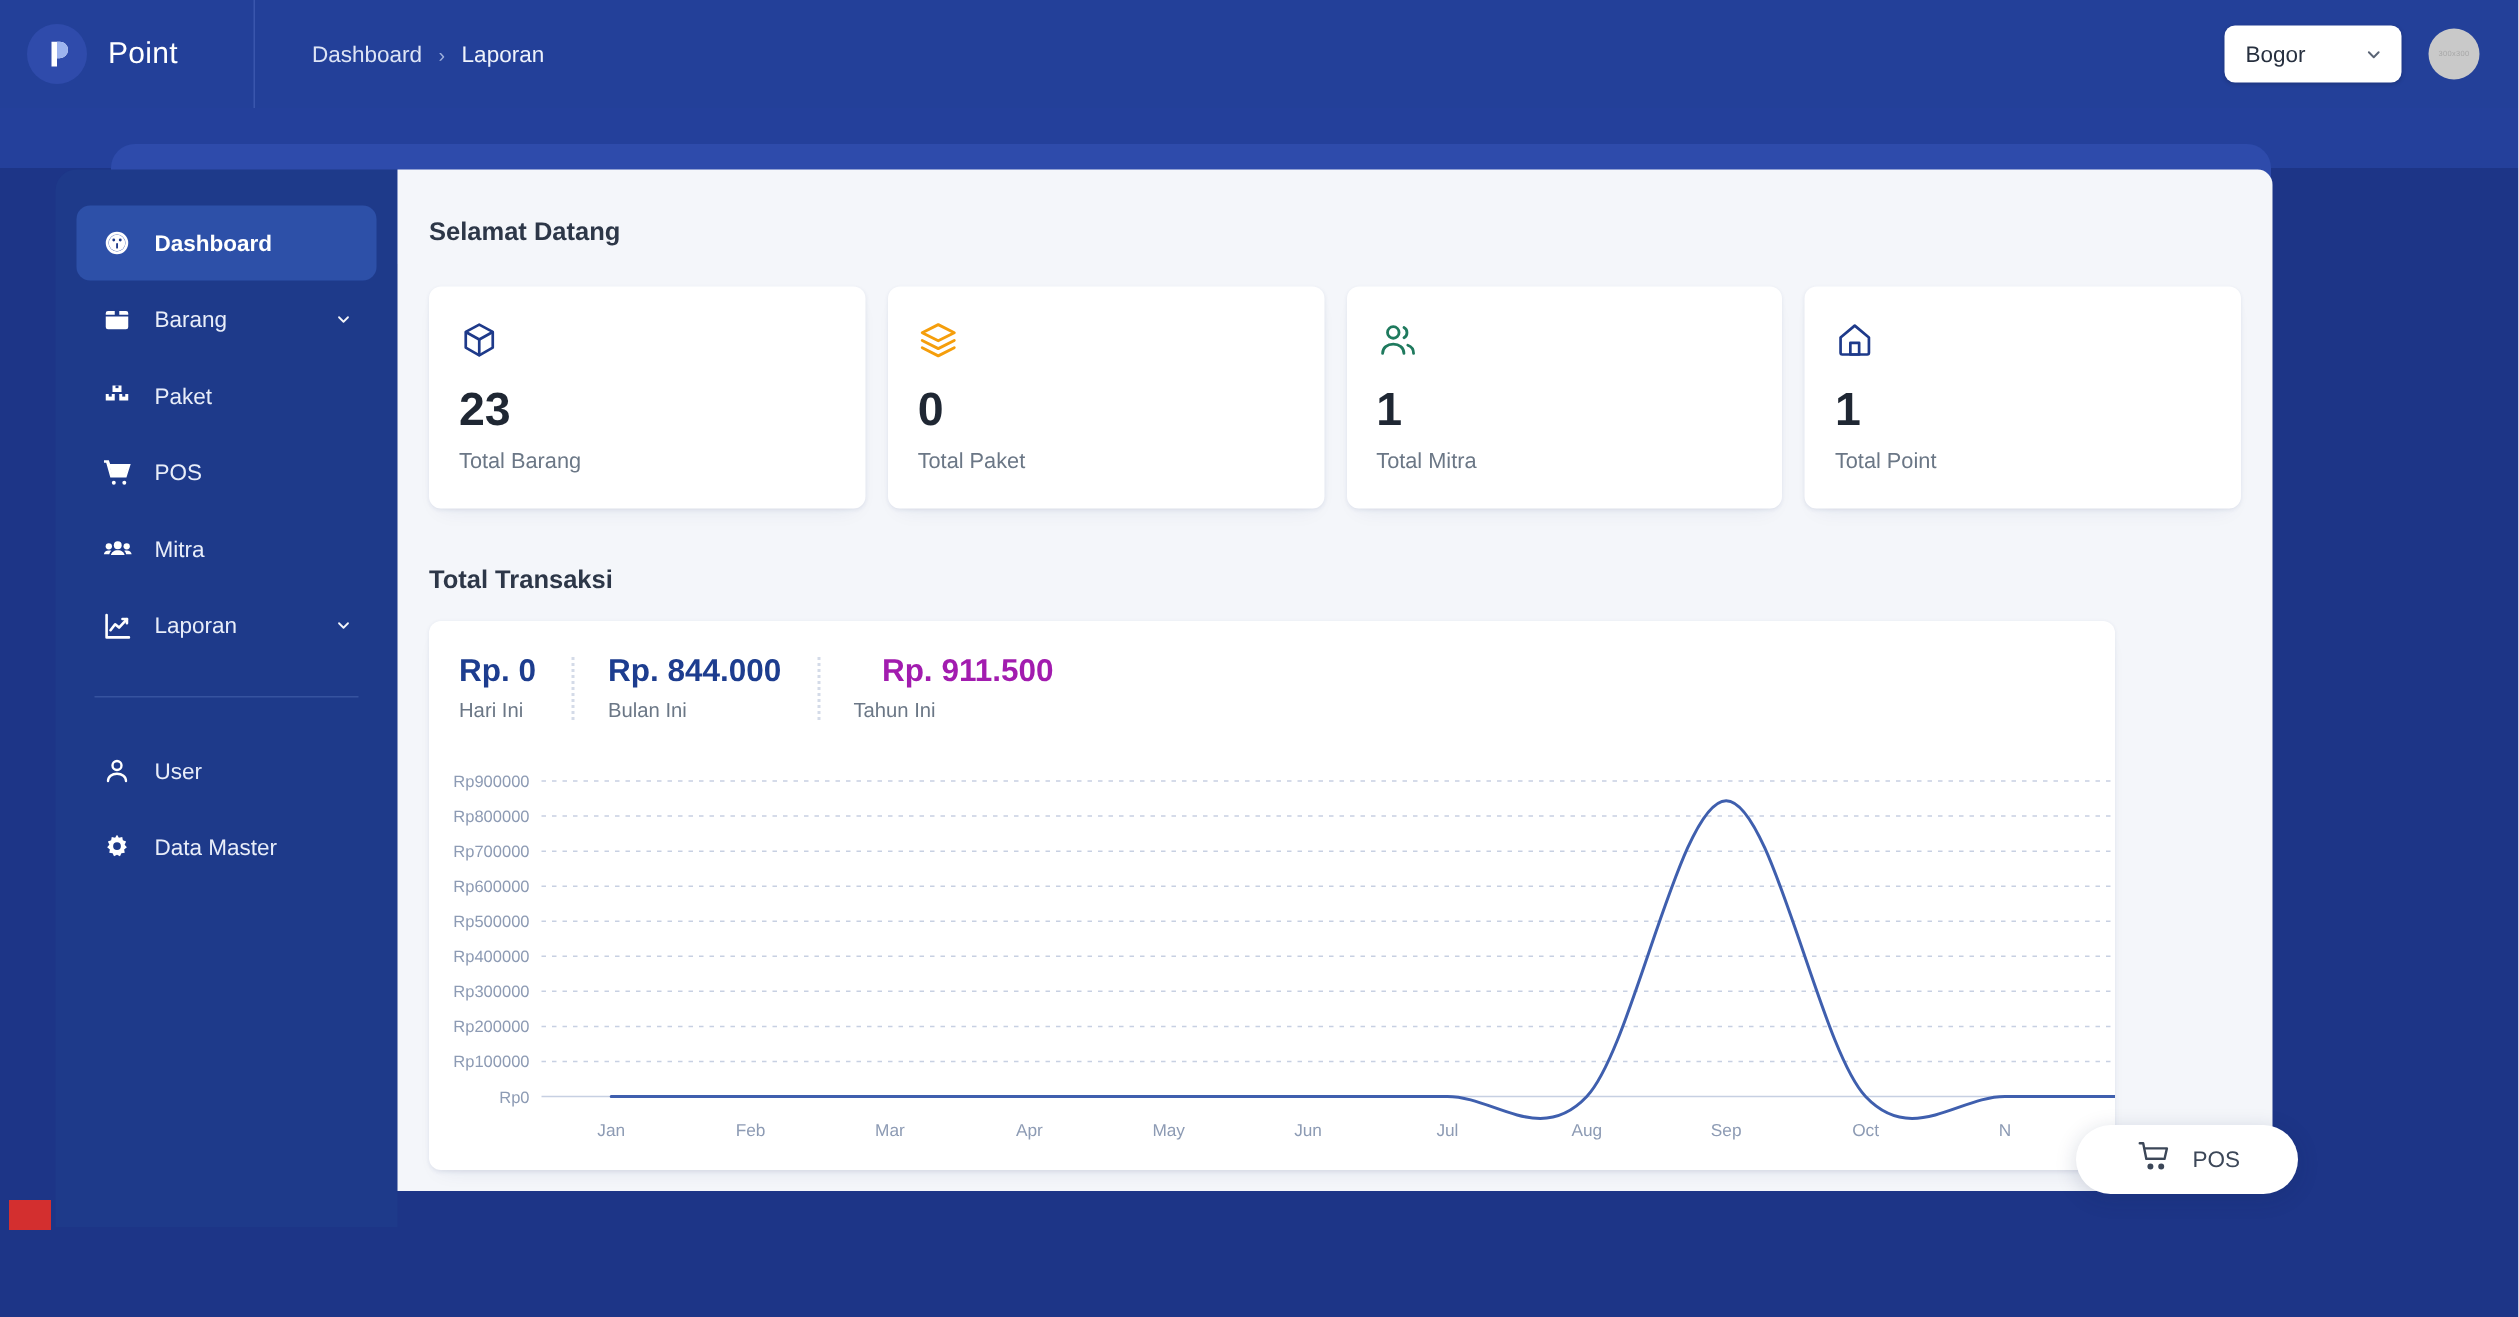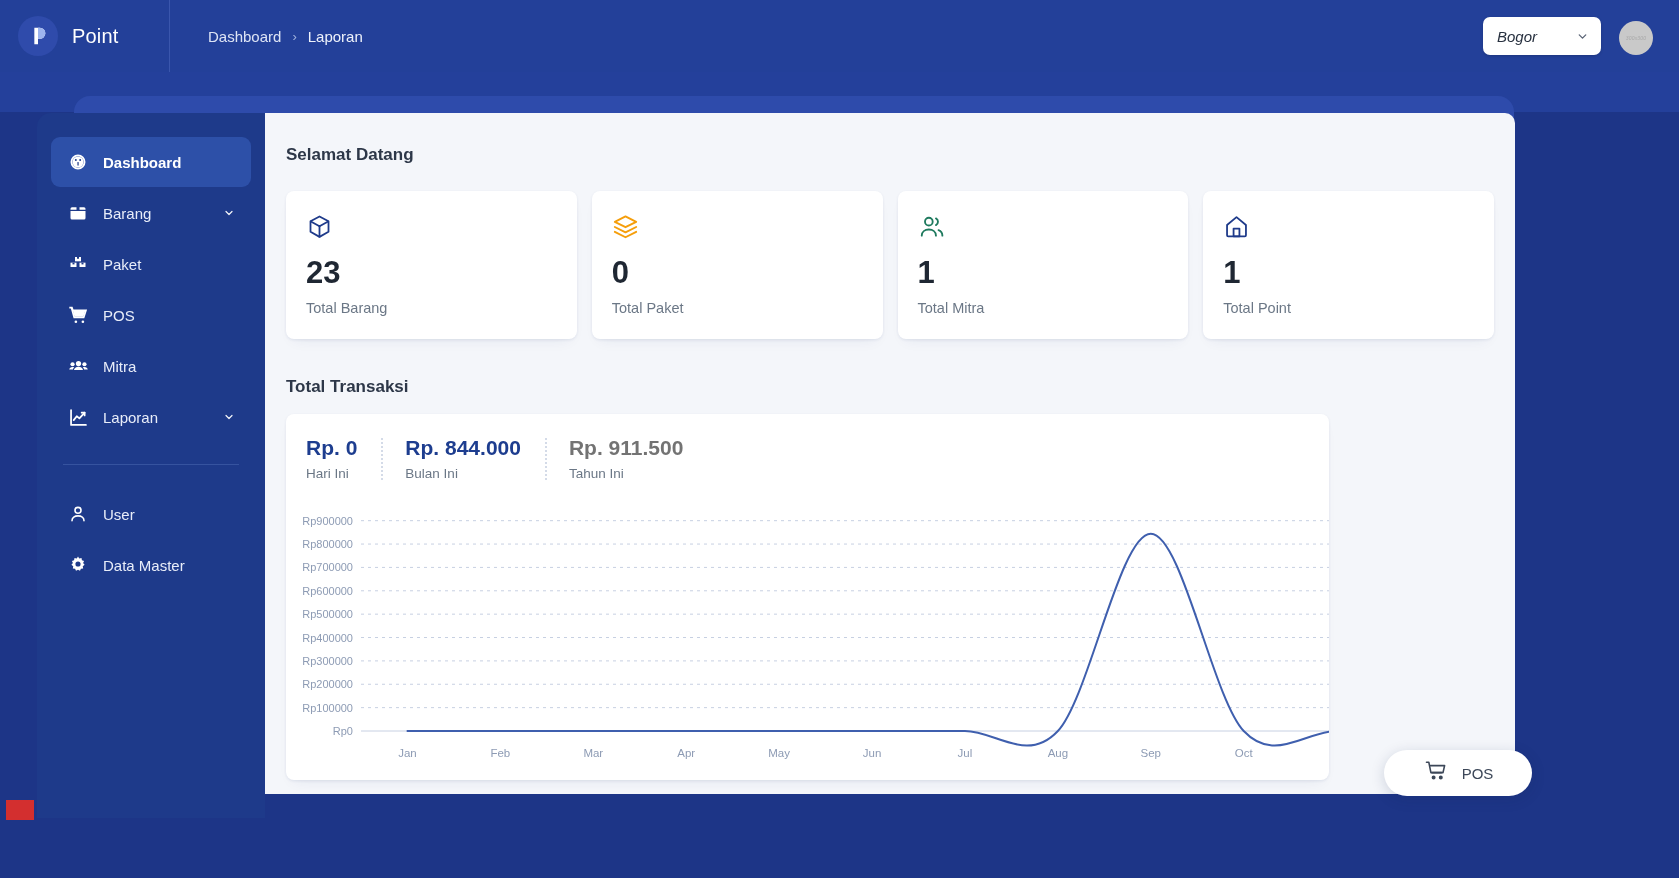--- a/index.html
+++ b/index.html
@@ -26,21 +26,21 @@
   }
   .brand-badge svg { display: block; }
   .brand-name { color: #fff; font-size: 20px; letter-spacing: .2px; }
 
   .breadcrumb { display: flex; align-items: center; gap: 11px; padding-left: 38px; }
   .crumb { color: #dde4f5; font-size: 15px; }
   .crumb.last { color: #eef2fb; }
   .crumb-sep { color: #9fb1dd; font-size: 13px; }
 
   .header-right {
-    margin-left: auto; display: flex; align-items: flex-end; gap: 18px; padding-right: 26px; font-style: italic;
+    margin-left: auto; display: flex; align-items: center; gap: 18px; padding-right: 26px;
   }
   .select-box {
     width: 118px; height: 38px; background: #fff; border-radius: 7px;
     display: flex; align-items: center; justify-content: space-between;
     padding: 0 12px 0 14px; box-shadow: 0 1px 3px rgba(0,0,0,.18);
   }
   .select-value { font-size: 15px; color: #27303f; }
   .chev { width: 13px; height: 13px; }
   .avatar {
     width: 34px; height: 34px; border-radius: 50%; background: #c9c9c9;
@@ -93,33 +93,33 @@
     padding: 22px 20px 0 20px; position: relative;
   }
   .card-ico { height: 30px; margin-bottom: 14px; }
   .card-ico svg { display: block; }
   .card-num { font-size: 31px; font-weight: bold; color: #1f2733; line-height: 1; }
   .card-label { font-size: 14.5px; color: #6b7786; margin-top: 12px; }
 
   .trx-title { margin-top: 38px; }
 
   .trx-card {
-    margin-top: 17px; width: 1043px; height: 366px; background: #fff; border-radius: 8px;
+    margin-top: 17px; width: 1124px; height: 366px; background: #fff; border-radius: 8px;
     box-shadow: 0 1px 3px rgba(30,50,110,.09), 0 7px 14px -8px rgba(30,50,110,.10);
     padding: 22px 0 0 0; position: relative; overflow: hidden;
   }
   .trx-stats { display: flex; align-items: flex-start; padding-left: 20px; }
   .trx-stat { padding: 0 24px; position: relative; }
   .trx-stat:first-child { padding-left: 0; }
   .trx-stat + .trx-stat::before {
     content: ""; position: absolute; left: 0; top: 2px; width: 1px; height: 42px;
     border-left: 2px dotted #d4dbe8;
   }
   .trx-val { font-size: 21px; font-weight: bold; color: #1d3d8f; line-height: 1.1; white-space: nowrap; }
-  .trx-val.muted { color: #737373; }
+  .trx-val.muted { color: #a21caf; margin-left: 19px; }
   .trx-lbl { font-size: 13.5px; color: #6b7786; margin-top: 7px; }
 
   
   .chart-wrap { position: relative; margin-top: 18px; height: 270px; }
   .chart-svg { display: block; }
   .ytick { font-size: 11px; fill: #8d9bb4; font-family: "Liberation Sans", sans-serif; }
   .xtick { font-size: 11.5px; fill: #8d9bb4; font-family: "Liberation Sans", sans-serif; }
 
   
   .fab {

